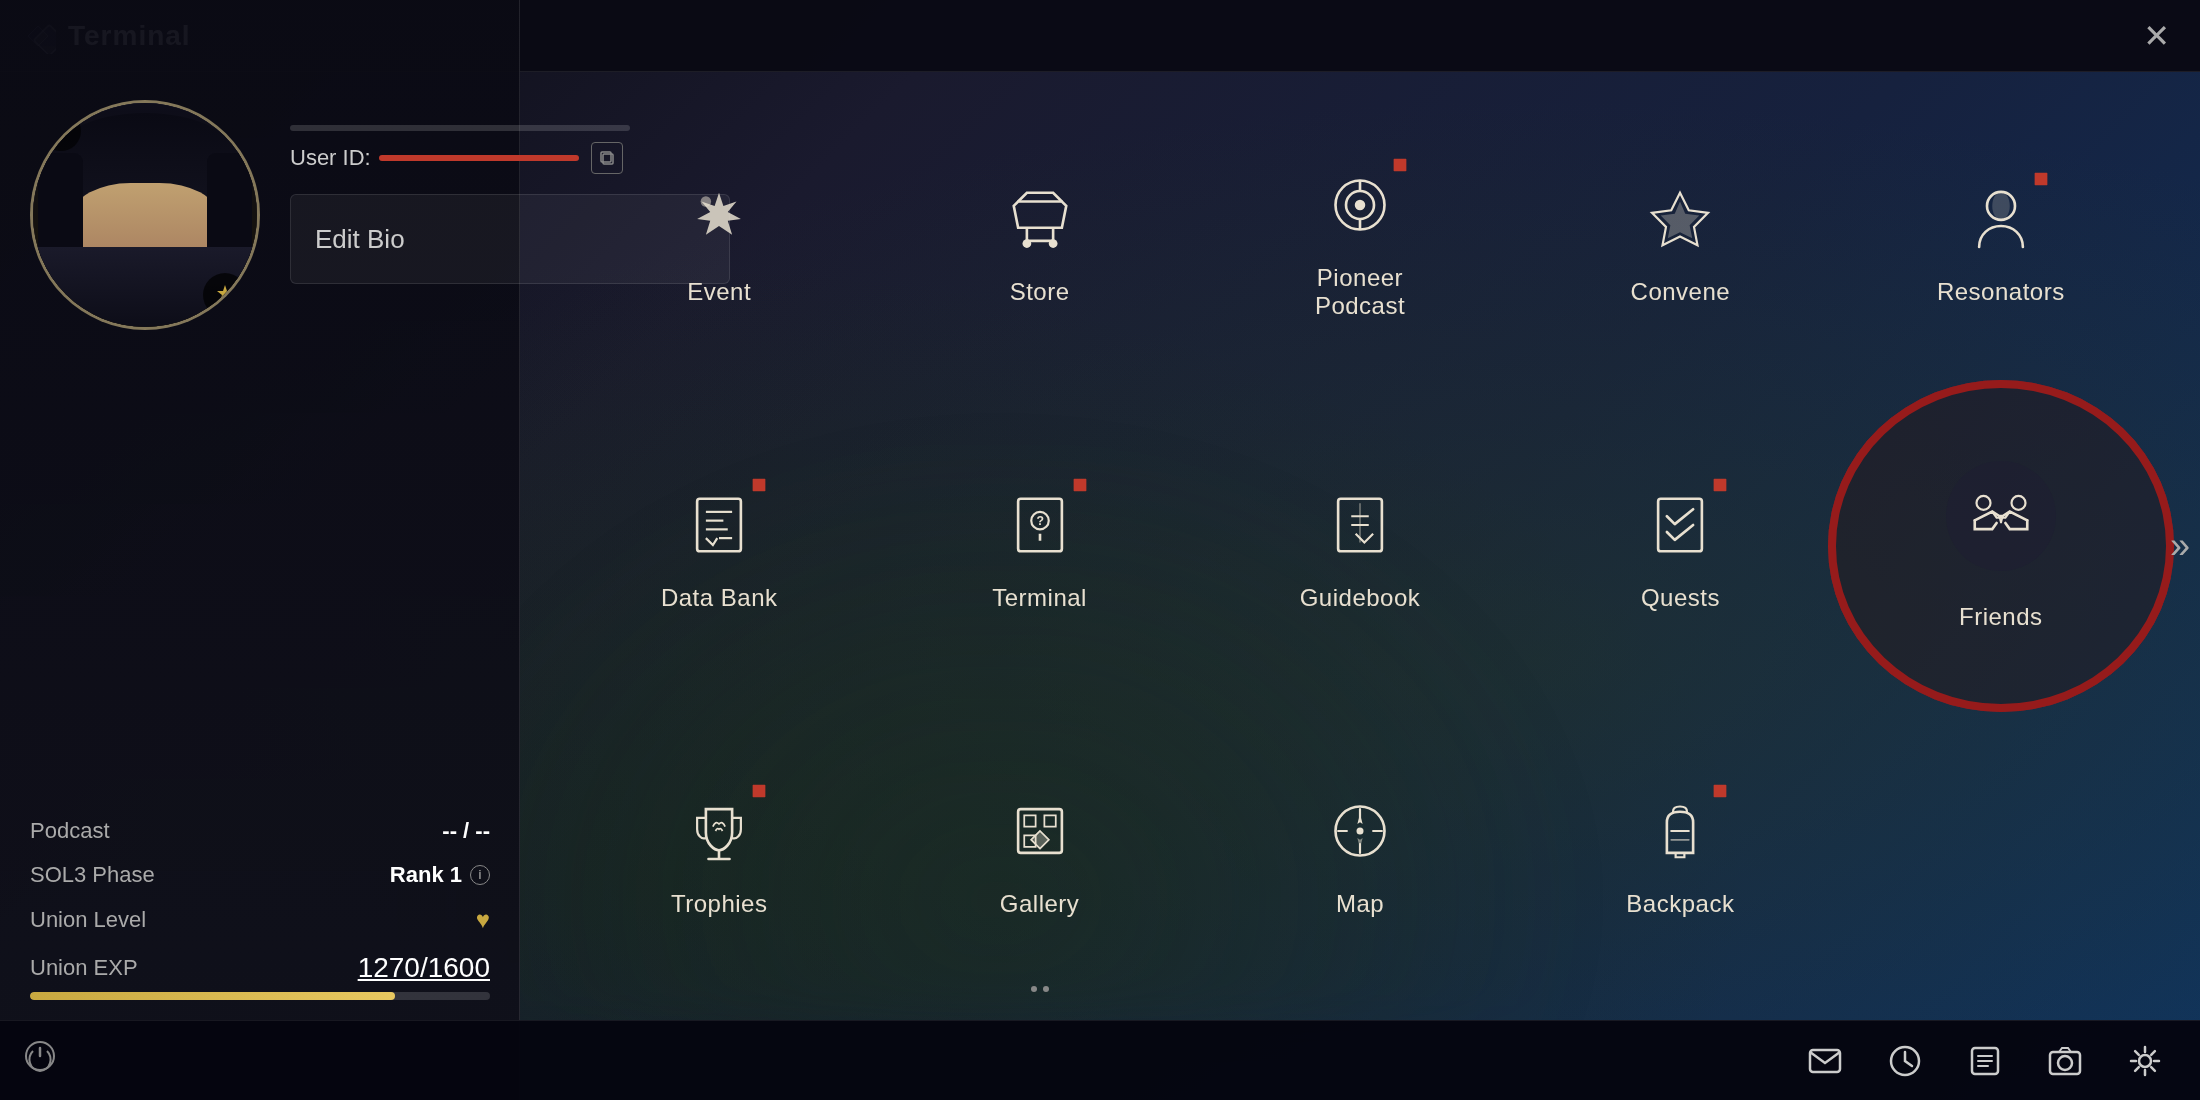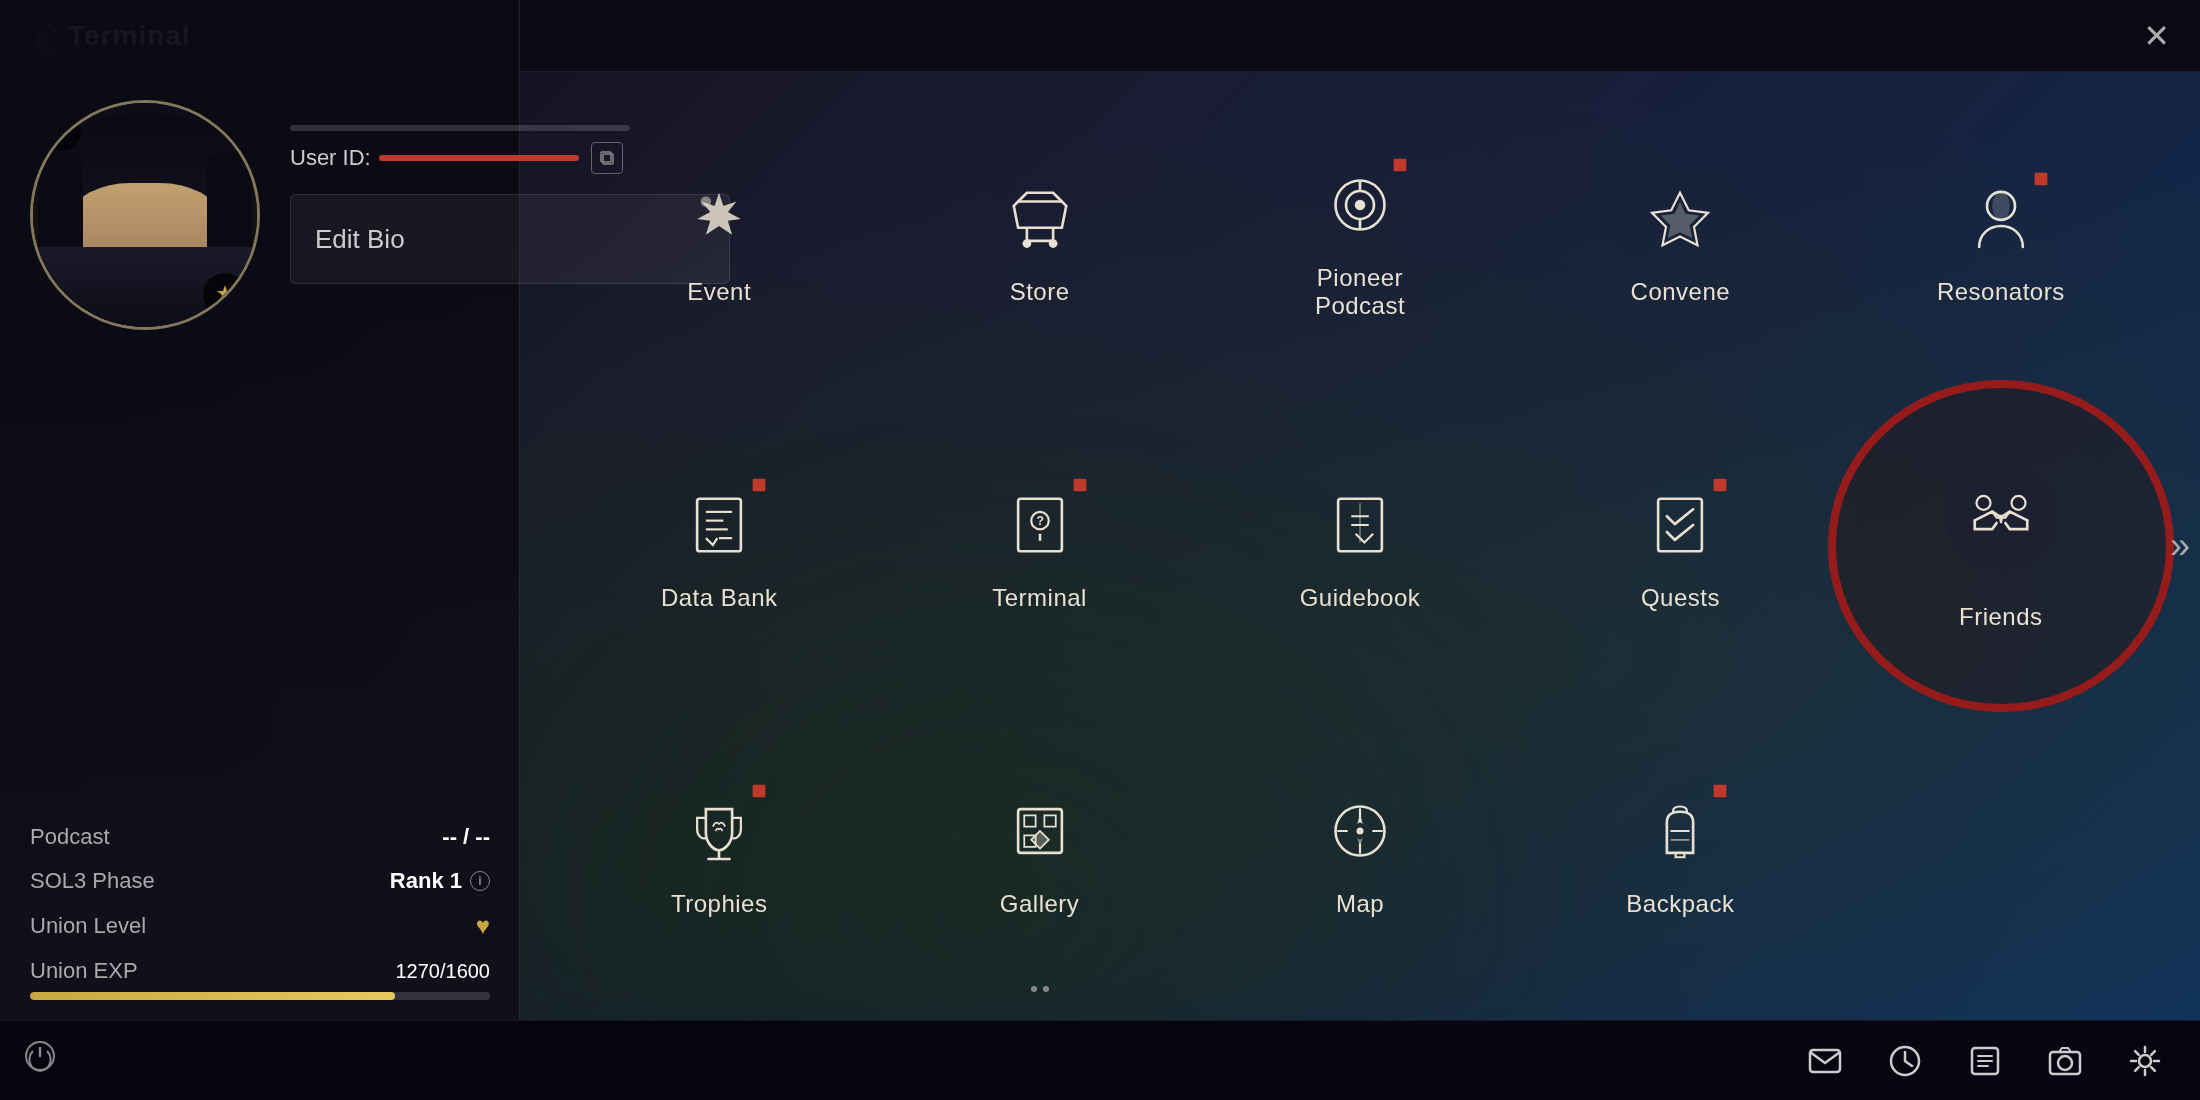--- a/index.html
+++ b/index.html
@@ -267,22 +267,23 @@
       justify-content: space-between;
       align-items: center;
     }
 
     .exp-label {
       font-size: 22px;
       color: #aaa;
     }
 
     .exp-value {
-      font-size: 20px;
+      font-size: 28px;
       color: #fff;
+      text-decoration: underline;
     }
 
     .exp-bar-bg {
       width: 100%;
       height: 8px;
       background: rgba(255,255,255,0.15);
       border-radius: 4px;
       overflow: hidden;
     }
 

